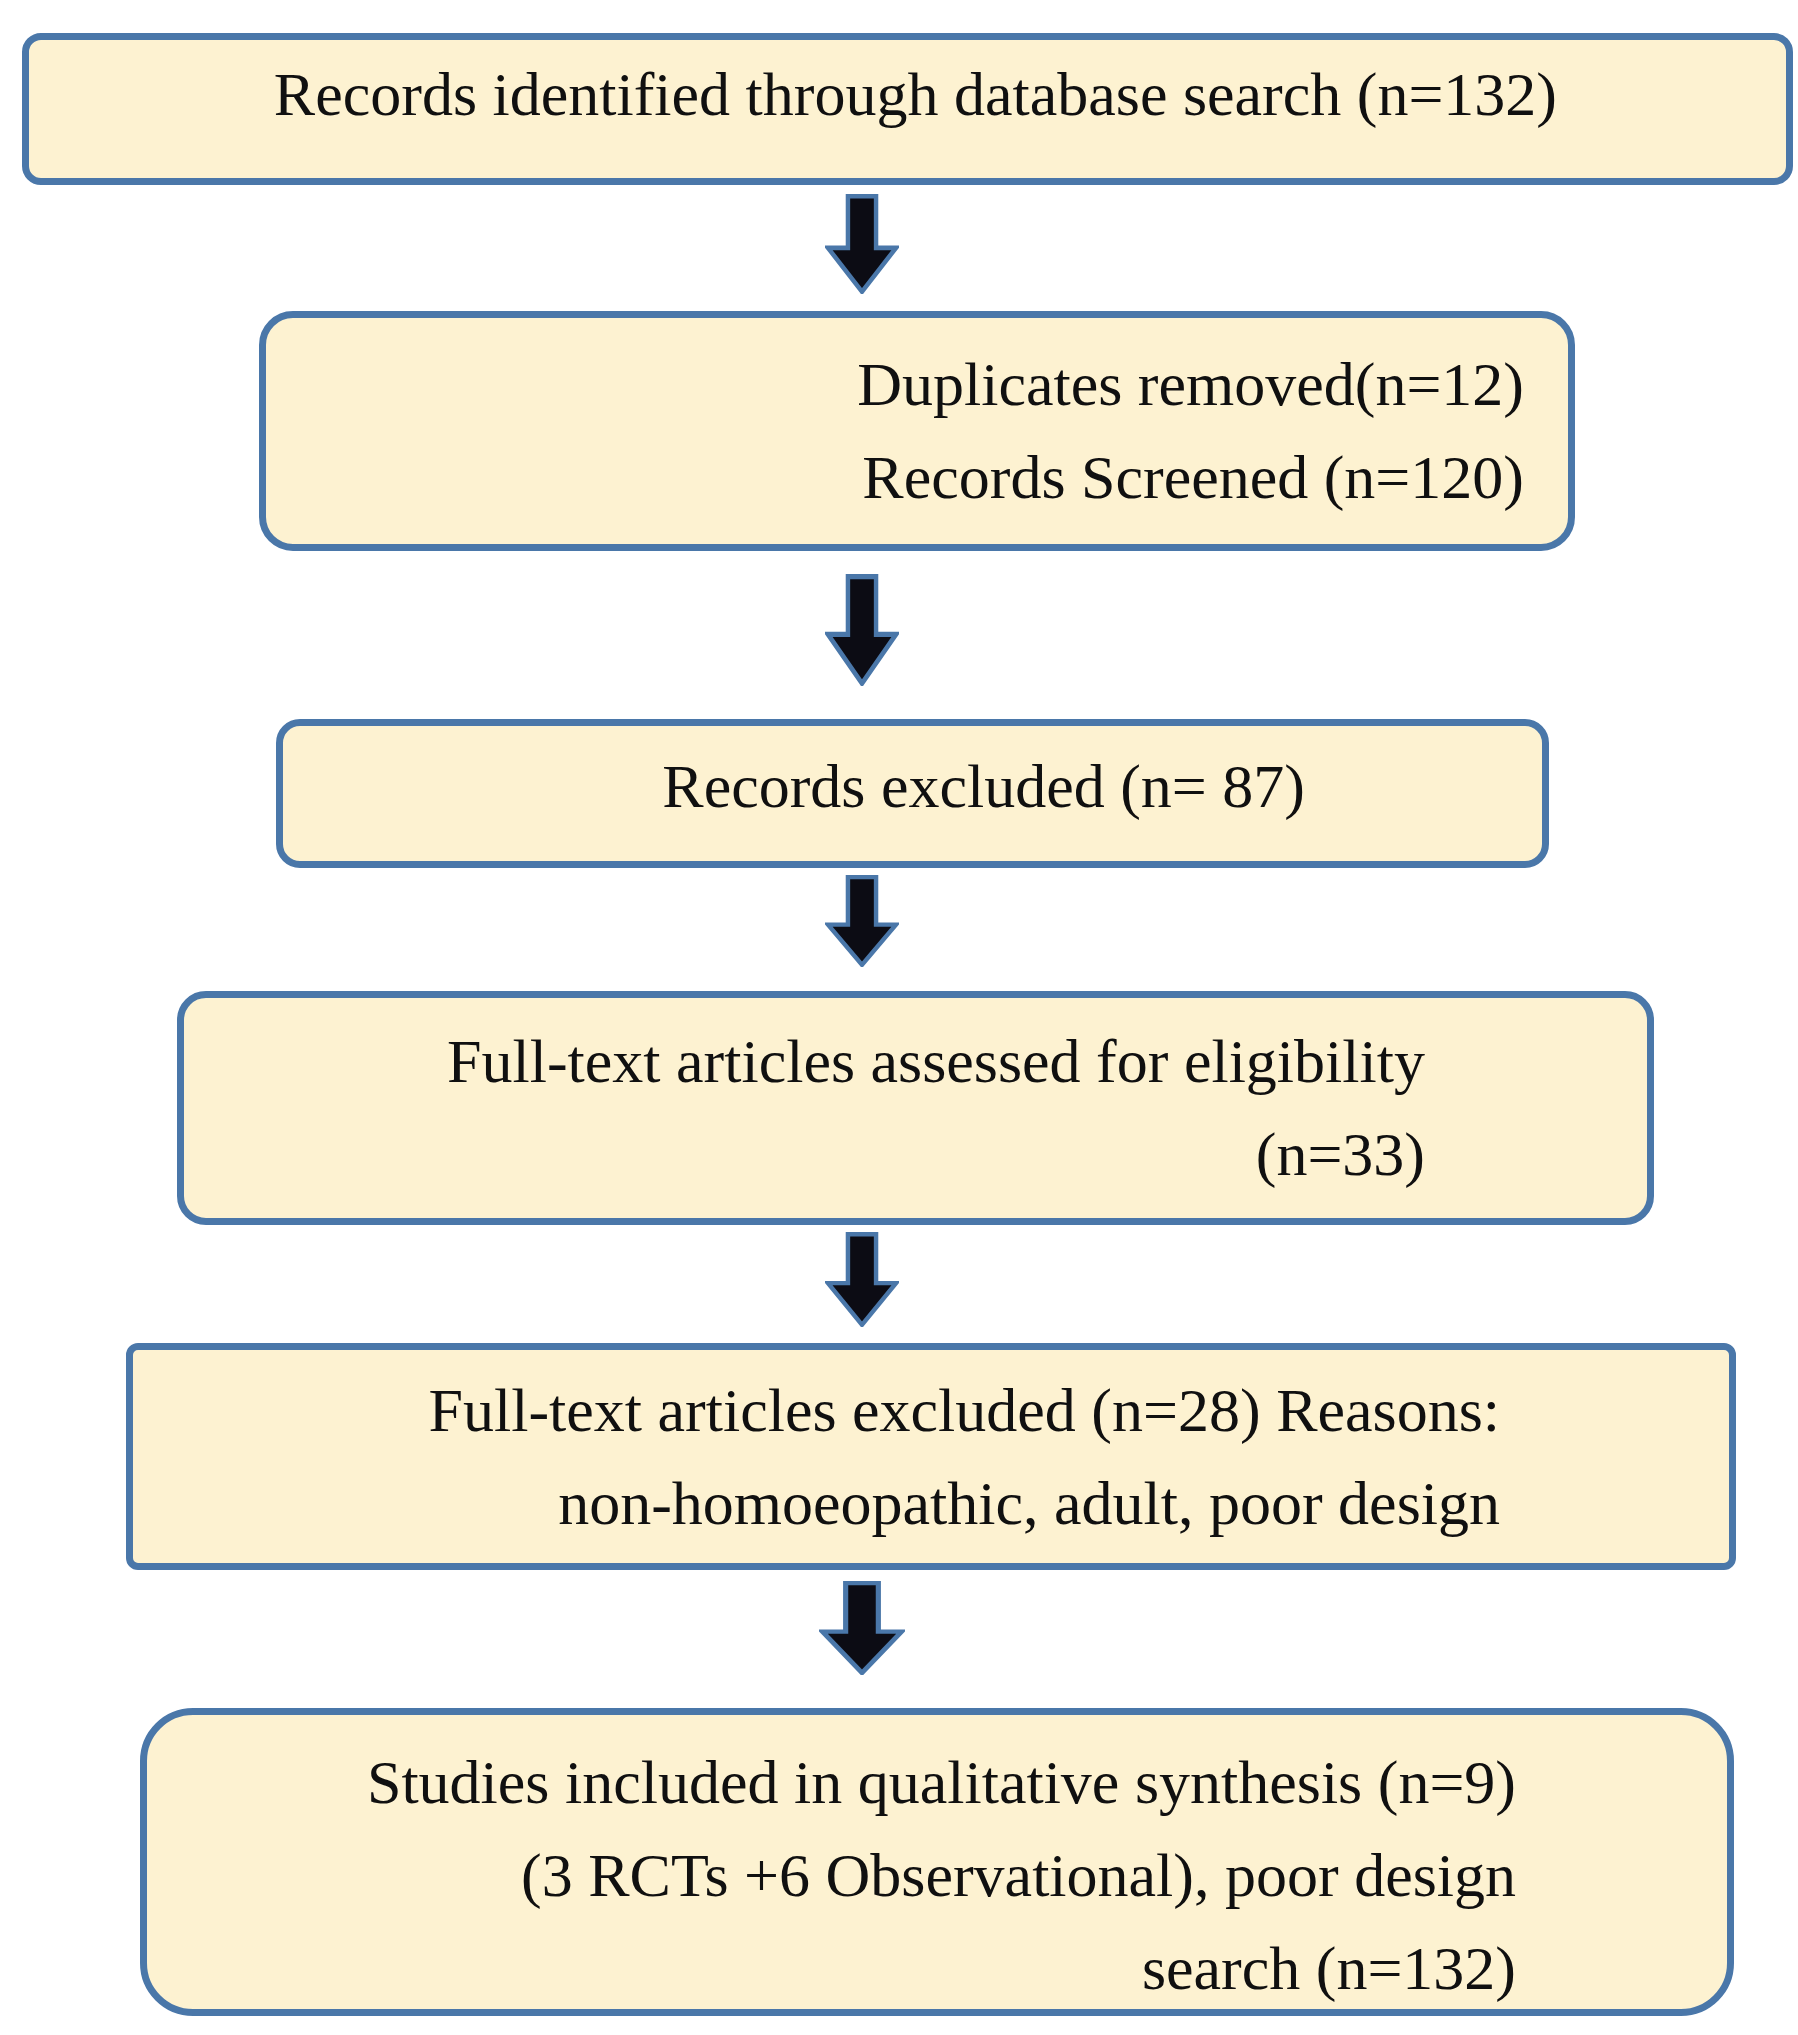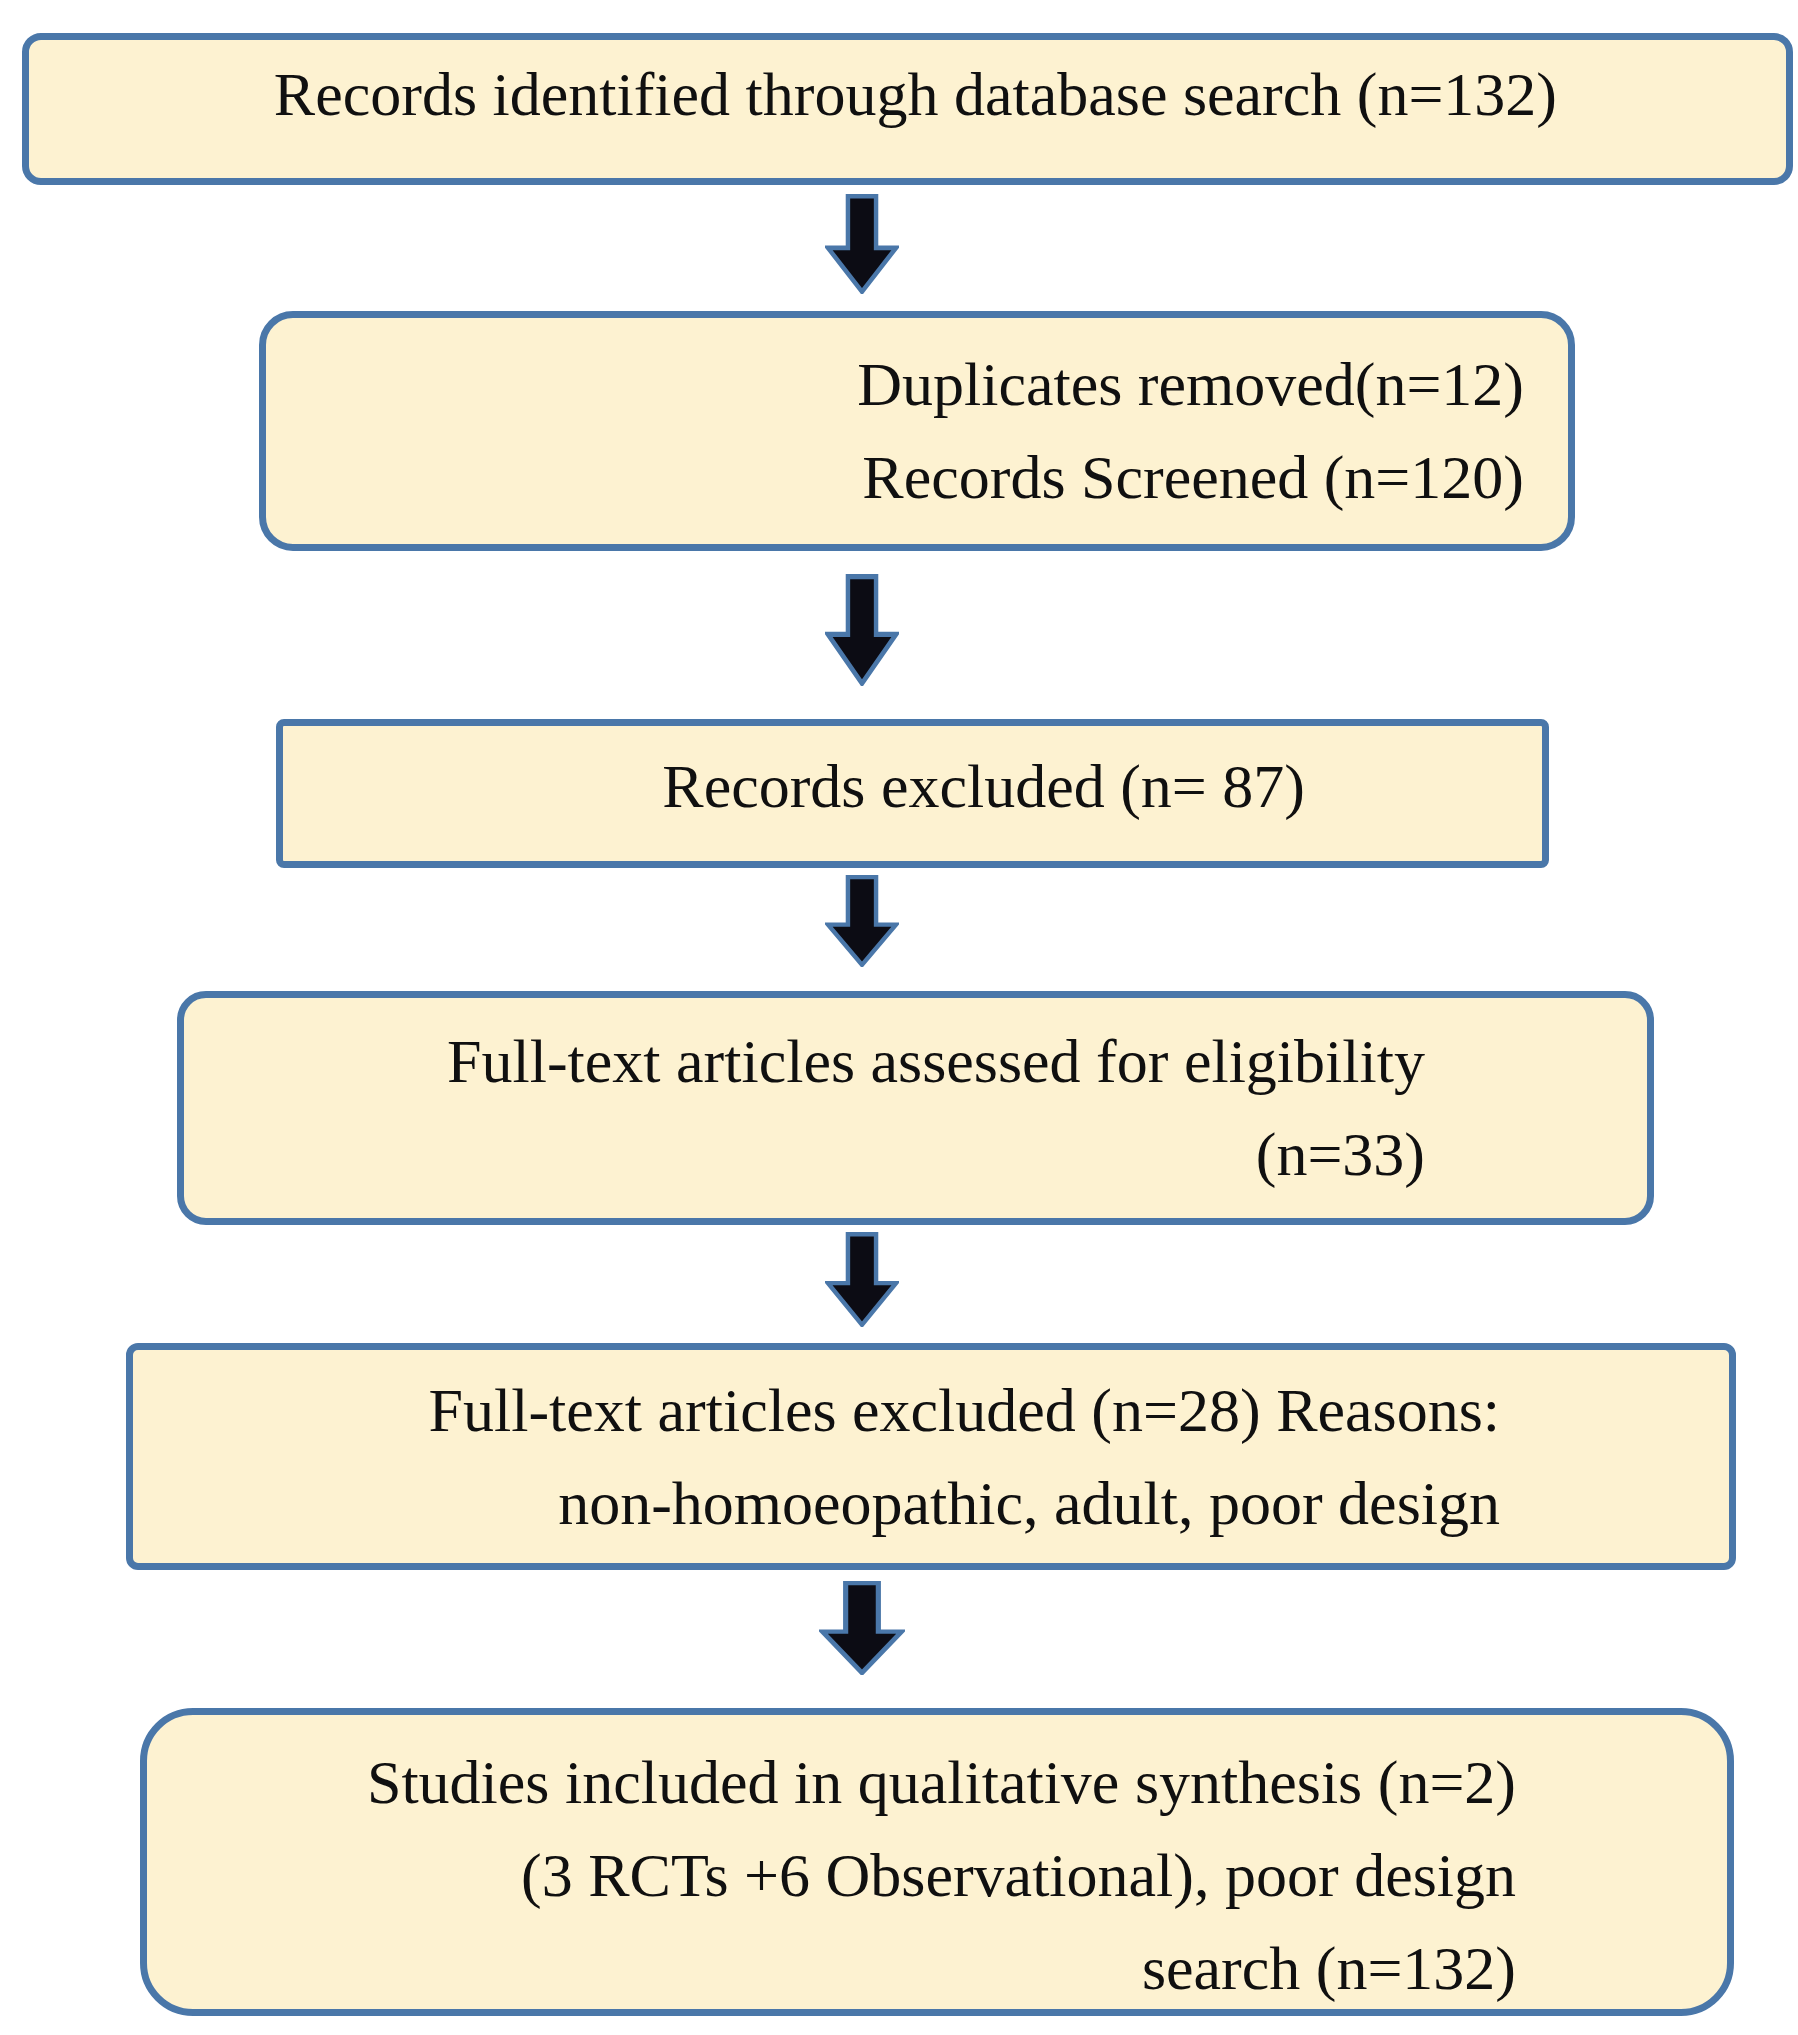--- a/index.html
+++ b/index.html
@@ -18,21 +18,21 @@
     border:7.4px solid var(--border,#4a77a9);
     display:flex;flex-direction:column;justify-content:center;
     text-align:right;
     font-size:62px;
     line-height:1.5;
   }
   .line{white-space:nowrap;}
   
   .b1{left:22px;  top:33px;   width:1771px;height:152px;border-radius:19px;padding:0 229px 30px 22px;}
   .b2{left:259px; top:311px;  width:1316px;height:240px;border-radius:34px;padding:0 44px 0 22px;}
-  .b3{left:276px; top:719px;  width:1273px;height:149px;border-radius:8px;padding:0 237px 15px 22px;}
+  .b3{left:276px; top:719px;  width:1273px;height:149px;border-radius:24px;padding:0 237px 15px 22px;}
   .b4{left:177px; top:991px; width:1477px;height:234px;border-radius:29px;padding:0 222px 0 22px;}
   .b5{left:126px; top:1343px; width:1610px;height:227px;border-radius:12px;padding:0 229px 0 22px;}
   .b6{left:140px; top:1708px; width:1594px;height:308px;border-radius:53px;padding:27px 211px 0 22px;}
   
   .arrow{position:absolute;left:825px;width:74px;}
   .arrow svg{display:block;width:100%;height:100%;}
   .arrow path{fill:var(--arrow,#0c0c14);stroke:var(--border,#4a77a9);stroke-width:6;stroke-linejoin:miter;}
   .a1{top:194px;height:100px;}
   .a2{top:574px;height:112px;}
   .a3{top:875px;height:92px;}
@@ -91,19 +91,19 @@
     <div class="line">non-homoeopathic, adult, poor design</div>
   </div>
 
   <div class="arrow a5">
     <svg viewBox="0 0 100 130" preserveAspectRatio="none" aria-hidden="true">
       <path d="M31 3 H69 V70 H96 L50 127 L4 70 H31 Z"></path>
     </svg>
   </div>
 
   <div class="box b6">
-    <div class="line">Studies included in qualitative synthesis (n=2)</div>
+    <div class="line">Studies included in qualitative synthesis (n=9)</div>
     <div class="line">(3 RCTs +6 Observational), poor design</div>
     <div class="line">search (n=132)</div>
   </div>
 
 </div>
 
 
 </body></html>

